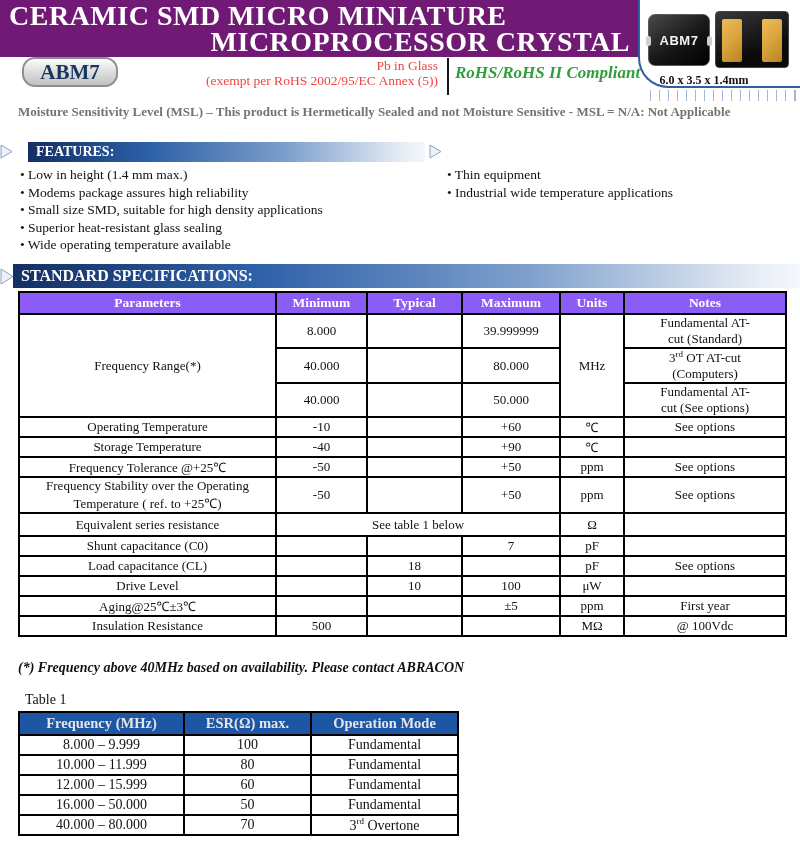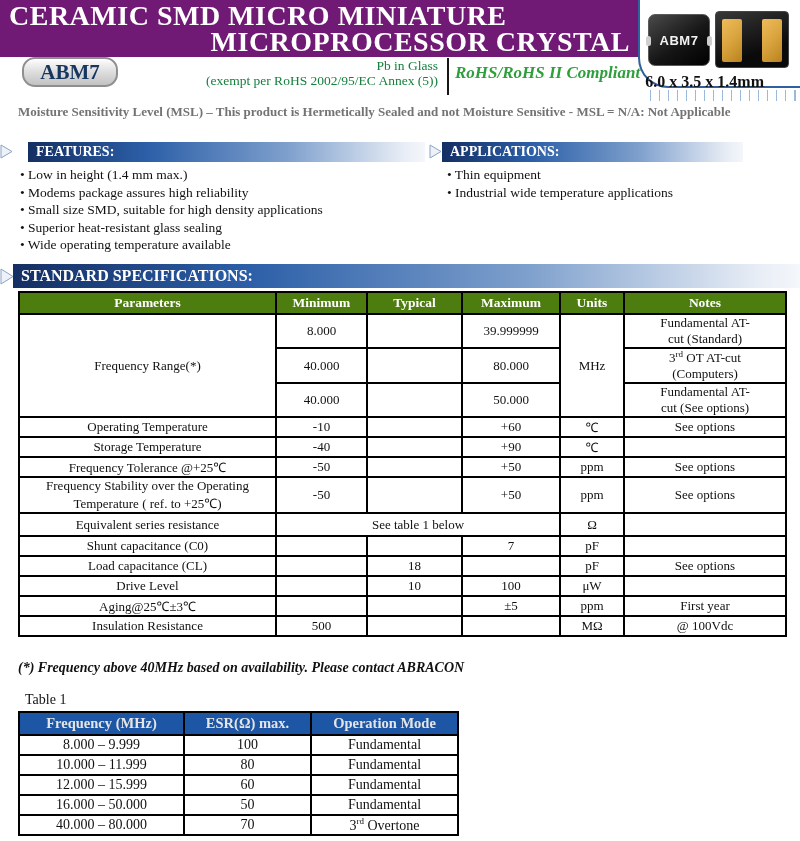--- a/index.html
+++ b/index.html
@@ -17,43 +17,43 @@
   .model-badge {
     position:absolute; left:22px; top:57px; width:96px; height:30px;
     border:2px solid #8f8f8f; border-radius:13px;
     background:linear-gradient(180deg,#fdfdfd 0%,#e3e3e3 40%,#c2c2c2 100%);
     box-shadow:inset 0 1px 0 #ffffff;
     display:flex; align-items:center; justify-content:center;
     color:#17365d; font-weight:bold; font-size:21px;
   }
 
   .pb-note { position:absolute; left:150px; top:58px; width:288px; text-align:right;
-    color:#15803d; font-size:13.5px; line-height:15px; }
+    color:#ef4444; font-size:13.5px; line-height:15px; }
 
   .rohs-divider { position:absolute; left:447px; top:58px; width:2px; height:37px; background:#161616; }
   .rohs-text { position:absolute; left:455px; top:63px; color:#2f9e3c; font-weight:bold; font-size:17px; white-space:nowrap;font-style:italic; }
 
   
   .package-box { position:absolute; left:638px; top:-4px; width:170px; height:92px;
     border-left:2px solid #30609f; border-bottom:2px solid #30609f; border-bottom-left-radius:30px; }
   .crystal-top { position:absolute; left:648px; top:14px; width:62px; height:52px;
     background:linear-gradient(145deg,#4a4a4a 0%,#161616 55%,#000 100%);
     border:1px solid #5a5a5a; border-radius:7px;
     display:flex; align-items:center; justify-content:center;
     color:#f2f2f2; font-family:"Liberation Sans", sans-serif; font-weight:bold; font-size:13px; letter-spacing:0.5px; }
   .notch-left, .notch-right { position:absolute; width:5px; height:10px; background:#cfcfcf; border-radius:3px; top:21px; }
   .notch-left { left:-3px; } .notch-right { right:-3px; }
   .crystal-bottom { position:absolute; left:715px; top:11px; width:74px; height:57px;
     background:linear-gradient(160deg,#383838 0%,#0a0a0a 70%);
     border:1px solid #444; border-radius:4px; }
   .pad { position:absolute; top:7px; width:20px; height:43px;
     background:linear-gradient(135deg,#eebc5a 0%,#d9a43e 50%,#b9821f 100%); border-radius:2px; }
   .pad-left { left:6px; } .pad-right { right:6px; }
-  .package-dimensions { position:absolute; left:644px; top:73px; width:120px; text-align:right;
-    color:#111; font-weight:bold; font-size:16px; white-space:nowrap; }
+  .package-dimensions { position:absolute; left:644px; top:73px; width:120px; text-align:center;
+    color:#111; font-weight:bold; font-size:12px; white-space:nowrap; }
   .ruler { position:absolute; left:650px; top:90px; width:150px; height:11px;
     background:repeating-linear-gradient(90deg,#9db9d9 0 1.5px, transparent 1.5px 9px); }
 
   
   .msl { position:absolute; left:18px; top:104px; color:#737373; font-weight:bold; font-size:13px; white-space:nowrap; }
 
   
   .section-bar { position:absolute; height:20px; color:#fff; font-weight:bold;
     background:linear-gradient(90deg,#142f63 0%, #2c5fa8 30%, #7d9fcc 65%, #e9eef6 95%, #f4f7fb 100%);
     padding-left:8px; }
@@ -63,21 +63,21 @@
   .tri { position:absolute; }
 
   .bullet-list { position:absolute; color:#111; font-size:13.5px; line-height:17.5px; }
   .features-list { left:20px; top:166px; }
   .applications-list { left:447px; top:166px; }
   .bullet-item::before { content:"\2022  "; }
 
   
   .spec-table { position:absolute; left:18px; top:291px; border-collapse:collapse; table-layout:fixed; width:767px; }
   .spec-table th, .spec-table td { border:2px solid #000; text-align:center; font-size:13px; color:#111; padding:0 4px; }
-  .spec-table th { background:#4d7c0f; color:#fff; font-size:13.5px; height:22px; }
+  .spec-table th { background:#8b5cf6; color:#fff; font-size:13.5px; height:22px; }
   .row-freq td { height:34px; }
   .row-normal td { height:20px; }
   .row-tall td { height:34px; }
   .row-esr td { height:23px; }
   sup { font-size:9px; }
 
   
   .footnote { position:absolute; left:18px; top:660px; font-weight:bold; font-style:italic; font-size:14px; color:#111; }
   .table1-label { position:absolute; left:25px; top:692px; font-size:14px; color:#111; }
   .table1 { position:absolute; left:18px; top:711px; border-collapse:collapse; table-layout:fixed; width:439px; }
@@ -128,21 +128,20 @@
     <div class="bullet-item">Low in height (1.4 mm max.)</div>
     <div class="bullet-item">Modems package assures high reliability</div>
     <div class="bullet-item">Small size SMD, suitable for high density applications</div>
     <div class="bullet-item">Superior heat-resistant glass sealing</div>
     <div class="bullet-item">Wide operating temperature available</div>
   </div>
 
   <svg class="tri" style="left:429px;top:144px" width="13" height="15">
       <path d="M1,1 L12,7.5 L1,14 Z" fill="#eef2f8" stroke="#8aa3c4"></path>
     </svg>
-  <div class="section-bar applications-bar">APPLICATIONS:</div>
   <div class="bullet-list applications-list">
     <div class="bullet-item">Thin equipment</div>
     <div class="bullet-item">Industrial wide temperature applications</div>
   </div>
 
   <svg class="tri" style="left:0;top:268px" width="14" height="17">
       <path d="M1,1 L13,8.5 L1,16 Z" fill="#eef2f8" stroke="#8aa3c4"></path>
     </svg>
   <div class="section-bar specs-bar">STANDARD SPECIFICATIONS:</div>
 

